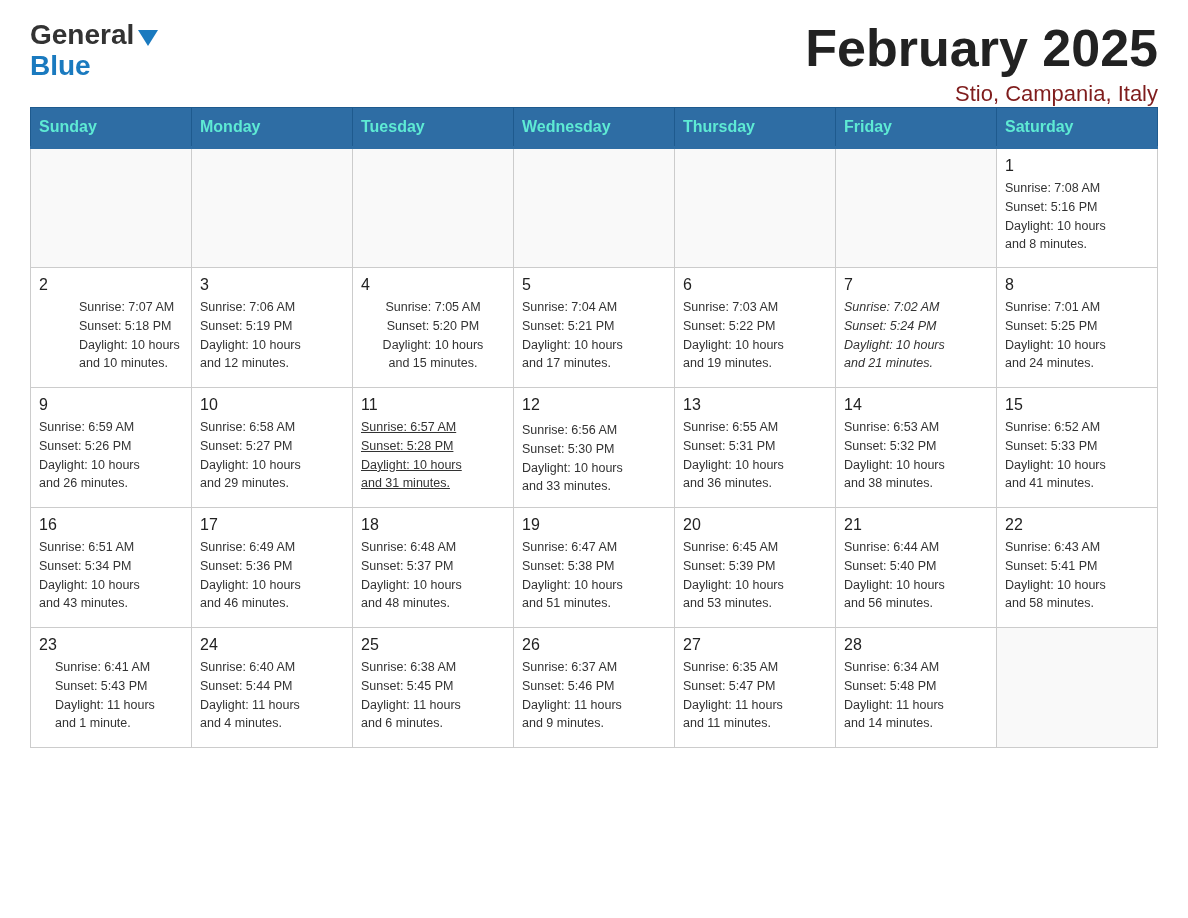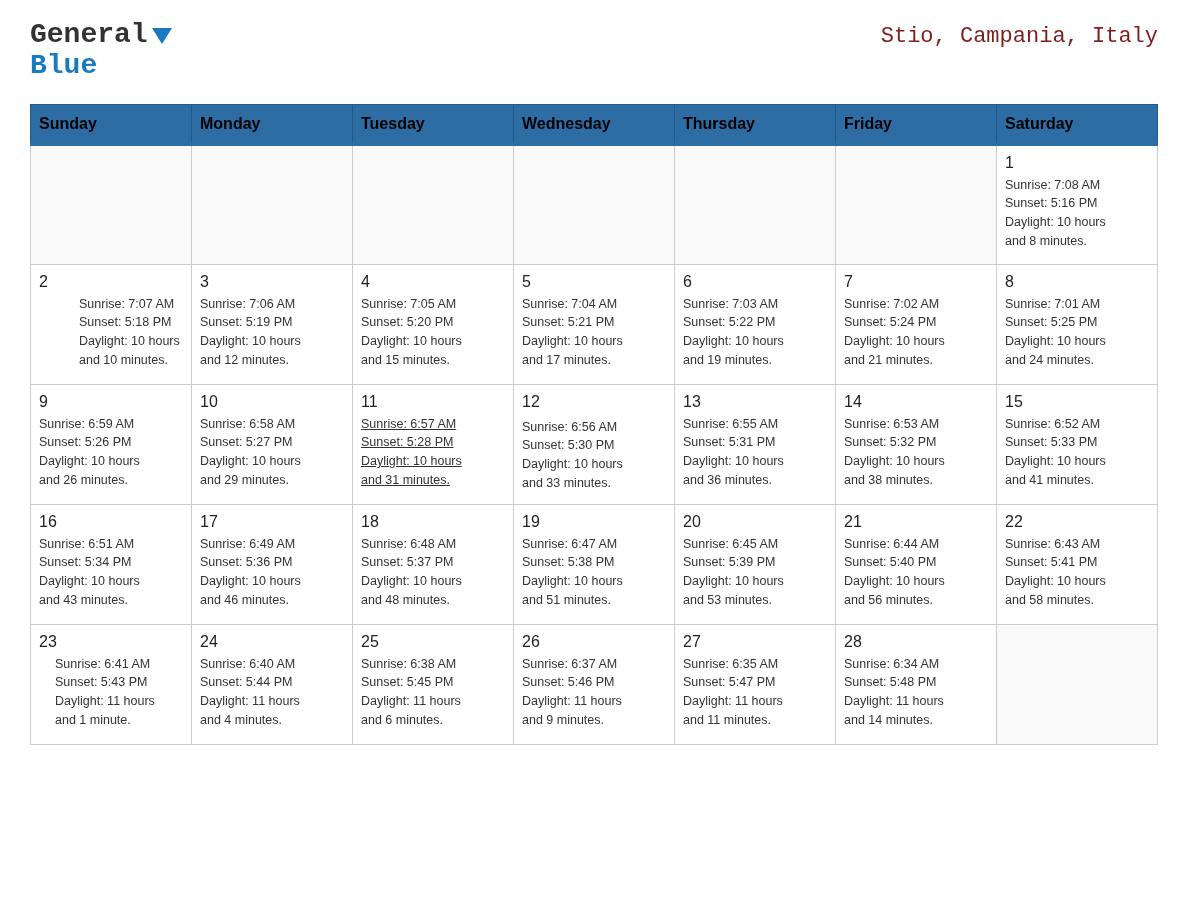--- a/index.html
+++ b/index.html
@@ -7,22 +7,21 @@
       font-family: Arial, sans-serif;
       background: #fff;
       width: 1188px;
       min-height: 918px;
       padding: 20px 30px;
     }
     .header {
       display: flex;
       justify-content: space-between;
       align-items: flex-start;
-      margin-bottom: 22px;
-      font-family: Liberation Mono, monospace;
+      margin-bottom: 0;
     }
     .logo {
       display: flex;
       flex-direction: column;
       align-items: flex-start;
     }
     .logo-general {
       font-size: 28px;
       font-weight: bold;
       color: #333;
@@ -59,21 +58,21 @@
       color: #7f1d1d;
       margin-top: 4px;
     }
     .calendar-table {
       width: 100%;
       border-collapse: collapse;
       table-layout: fixed;
     }
     .calendar-table thead tr th {
       background-color: #2e6da4;
-      color: #000000;
+      color: #5eead4;
       font-size: 16px;
       font-weight: bold;
       padding: 10px 8px;
       text-align: left;
       border: 1px solid #1e5a8e;
     }
     .calendar-table tbody tr td {
       vertical-align: top;
       border: 1px solid #ccc;
       padding: 8px 8px;
@@ -107,20 +106,21 @@
 <div class="header">
   <div class="logo">
     <div>
       <span class="logo-general">General</span><span class="logo-triangle"></span>
     </div>
     <div>
       <span class="logo-blue">Blue</span>
     </div>
   </div>
   <div class="title-block">
+    <div class="month-title">February 2025</div>
     <div class="location-title">Stio, Campania, Italy</div>
   </div>
 </div>
 
 <table class="calendar-table">
   <thead>
     <tr>
     <th>Sunday</th>
         <th>Monday</th>
         <th>Tuesday</th>
@@ -156,42 +156,42 @@
         </td>
         <td>
           <span class="day-number">3</span>
           <div class="day-info" style="white-space: pre-line;">Sunrise: 7:06 AM
 Sunset: 5:19 PM
 Daylight: 10 hours
 and 12 minutes.</div>
         </td>
         <td>
           <span class="day-number">4</span>
-          <div class="day-info" style="white-space: pre-line;">Sunrise: 7:05 AM
+          <div class="day-info" style="white-space: pre-line; text-align: center;">Sunrise: 7:05 AM
 Sunset: 5:20 PM
 Daylight: 10 hours
 and 15 minutes.</div>
         </td>
         <td>
           <span class="day-number">5</span>
           <div class="day-info" style="white-space: pre-line;">Sunrise: 7:04 AM
 Sunset: 5:21 PM
 Daylight: 10 hours
 and 17 minutes.</div>
         </td>
         <td>
           <span class="day-number">6</span>
           <div class="day-info" style="white-space: pre-line;">Sunrise: 7:03 AM
 Sunset: 5:22 PM
 Daylight: 10 hours
 and 19 minutes.</div>
         </td>
         <td>
           <span class="day-number">7</span>
-          <div class="day-info" style="white-space: pre-line;">Sunrise: 7:02 AM
+          <div class="day-info" style="white-space: pre-line; font-style: italic;">Sunrise: 7:02 AM
 Sunset: 5:24 PM
 Daylight: 10 hours
 and 21 minutes.</div>
         </td>
         <td>
           <span class="day-number">8</span>
           <div class="day-info" style="white-space: pre-line;">Sunrise: 7:01 AM
 Sunset: 5:25 PM
 Daylight: 10 hours
 and 24 minutes.</div>

